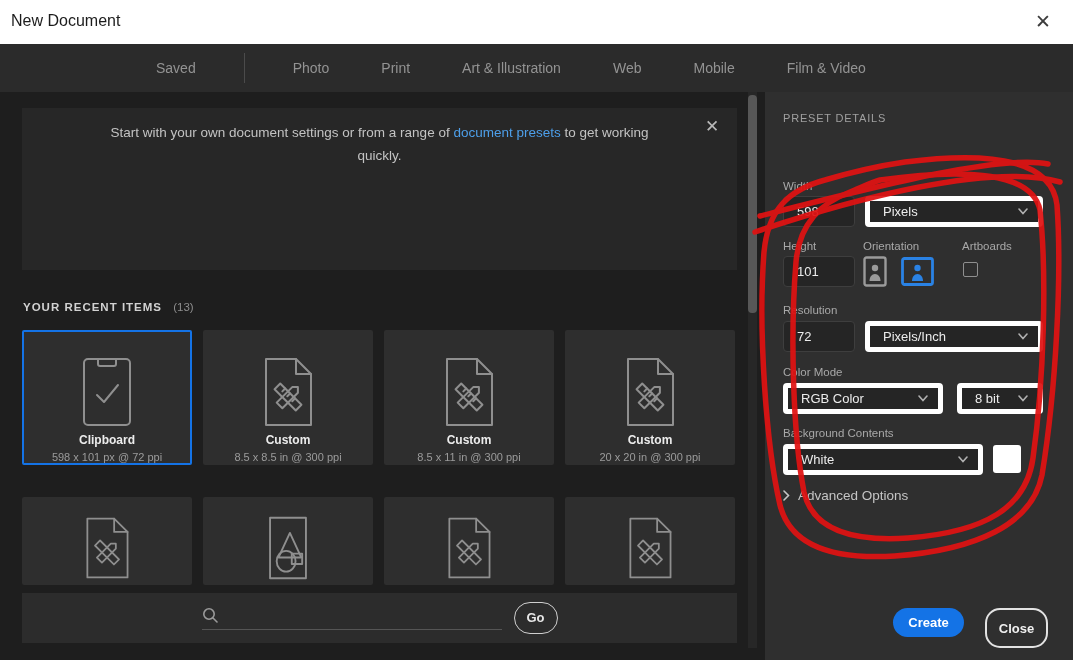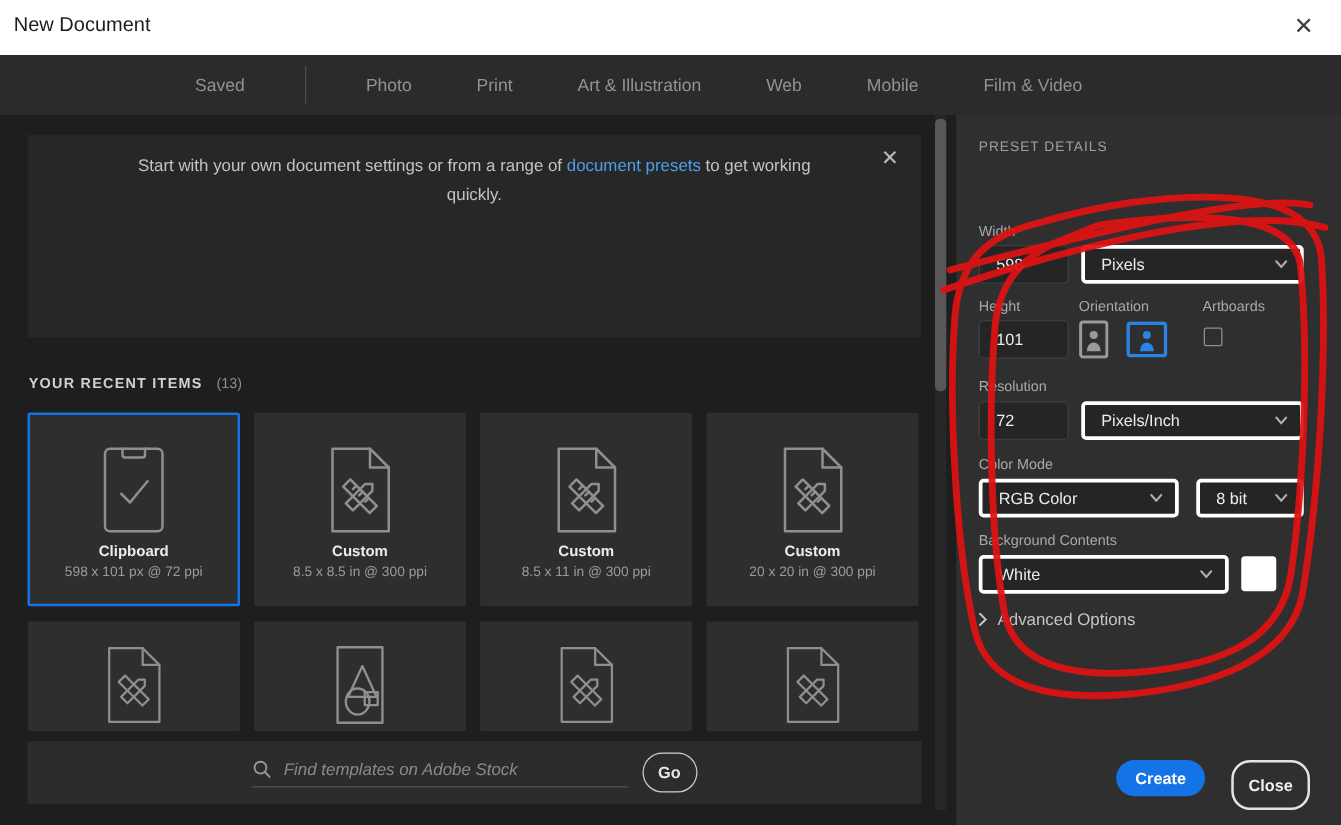--- a/index.html
+++ b/index.html
@@ -32,21 +32,21 @@
   .banner h1 { margin-top:44px; text-align:center; color:#f5f5f5; font-size:24px; font-weight:bold; letter-spacing:.2px; }
   .banner p { width:560px; margin:14px auto 0; text-align:center; color:#c3c3c3; font-size:13.5px; line-height:1.7; }
   .banner a { color:#4d9fea; text-decoration:none; cursor:pointer; }
 
   .section-head { position:absolute; left:23px; top:209px; font-size:11.5px; font-weight:bold;
     letter-spacing:1px; color:#d2d2d2; }
   .section-head .count { color:#8d8d8d; font-weight:normal; margin-left:7px; letter-spacing:0; }
 
   .cards-row1 { position:absolute; left:22px; top:238px; display:flex; gap:11px; }
   .cards-row2 { position:absolute; left:22px; top:405px; display:flex; gap:11px; }
-  .card { width:170px; height:155px; background:#2e2e2e; border:2px solid transparent; border-radius:2px;
+  .card { width:170px; height:135px; background:#2e2e2e; border:2px solid transparent; border-radius:2px;
     position:relative; cursor:pointer; display:flex; flex-direction:column; align-items:center; }
   .card.selected { border-color:#1473e6; }
   .card .ic { margin-top:22px; height:76px; display:flex; align-items:center; }
   .card .c-title { margin-top:4px; font-size:12px; font-weight:bold; color:#ececec; }
   .card .c-sub { margin-top:4px; font-size:11px; color:#9b9b9b; }
   .card.partial { height:88px; overflow:hidden; }
   .card.partial .ic { margin-top:14px; }
   .doc-stroke { stroke:#8f8f8f; fill:none; stroke-width:2; stroke-linejoin:round; stroke-linecap:round; }
 
   .searchbar { position:absolute; left:22px; top:501px; width:715px; height:50px; background:#2c2c2c;
@@ -66,21 +66,21 @@
   .panel { position:absolute; top:92px; left:765px; width:308px; height:568px; background:#2f2f2f; }
   .p-head { position:absolute; left:18px; top:20px; font-size:11px; letter-spacing:.8px; color:#a0a0a0; }
   .name-row { position:absolute; left:18px; top:44px; width:272px; display:flex; align-items:flex-end; gap:10px; }
   .doc-name { flex:1; background:transparent; border:none; border-bottom:1px solid #6e6e6e; outline:none;
     color:#f2f2f2; font-size:18px; padding-bottom:4px; font-family:"Liberation Sans", sans-serif; }
   .save-ic { width:26px; height:22px; flex:0 0 auto; cursor:pointer; }
 
   .p-label { position:absolute; font-size:11.5px; color:#a8a8a8; }
   .p-input { position:absolute; width:72px; height:31px; background:#252525; border:1px solid #3e3e3e;
     border-radius:4px; color:#ececec; font-size:13px; padding-left:13px; outline:none; font-family:"Liberation Sans", sans-serif; }
-  .p-select { position:absolute; height:31px; background:#252525; border:3px solid #ffffff; border-radius:4px;
+  .p-select { position:absolute; height:31px; background:#252525; border:5px solid #ffffff; border-radius:4px;
     color:#ececec; font-size:13px; display:flex; align-items:center; padding:0 10px 0 13px; cursor:pointer; }
   .p-select .sel-val { flex:1; }
   .chev { width:10px; height:7px; }
 
   .orient { position:absolute; display:flex; align-items:center; gap:14px; }
   .orient-btn { cursor:pointer; display:flex; }
   .checkbox { position:absolute; width:15px; height:15px; border:1.5px solid #8f8f8f; border-radius:2px;
     background:transparent; cursor:pointer; }
   .swatch { position:absolute; width:28px; height:28px; background:#ffffff; border-radius:3px; cursor:pointer; }
 
@@ -268,21 +268,20 @@
         </div>
       </div>
     </div>
 
     <div class="searchbar">
       <div class="search-input-wrap">
         <svg width="17" height="17" viewBox="0 0 17 17">
           <circle cx="7" cy="7" r="5.2" fill="none" stroke="#9a9a9a" stroke-width="1.6"></circle>
           <path d="M11 11 L15 15" stroke="#9a9a9a" stroke-width="1.6" stroke-linecap="round"></path>
         </svg>
-        <input class="search-input" type="text" placeholder="Find templates on Adobe Stock" style="">
       </div>
       <div class="go-btn">Go</div>
     </div>
 
   </div>
 
   <div class="scroll-track">
     <div class="scroll-thumb"></div>
   </div>
 

